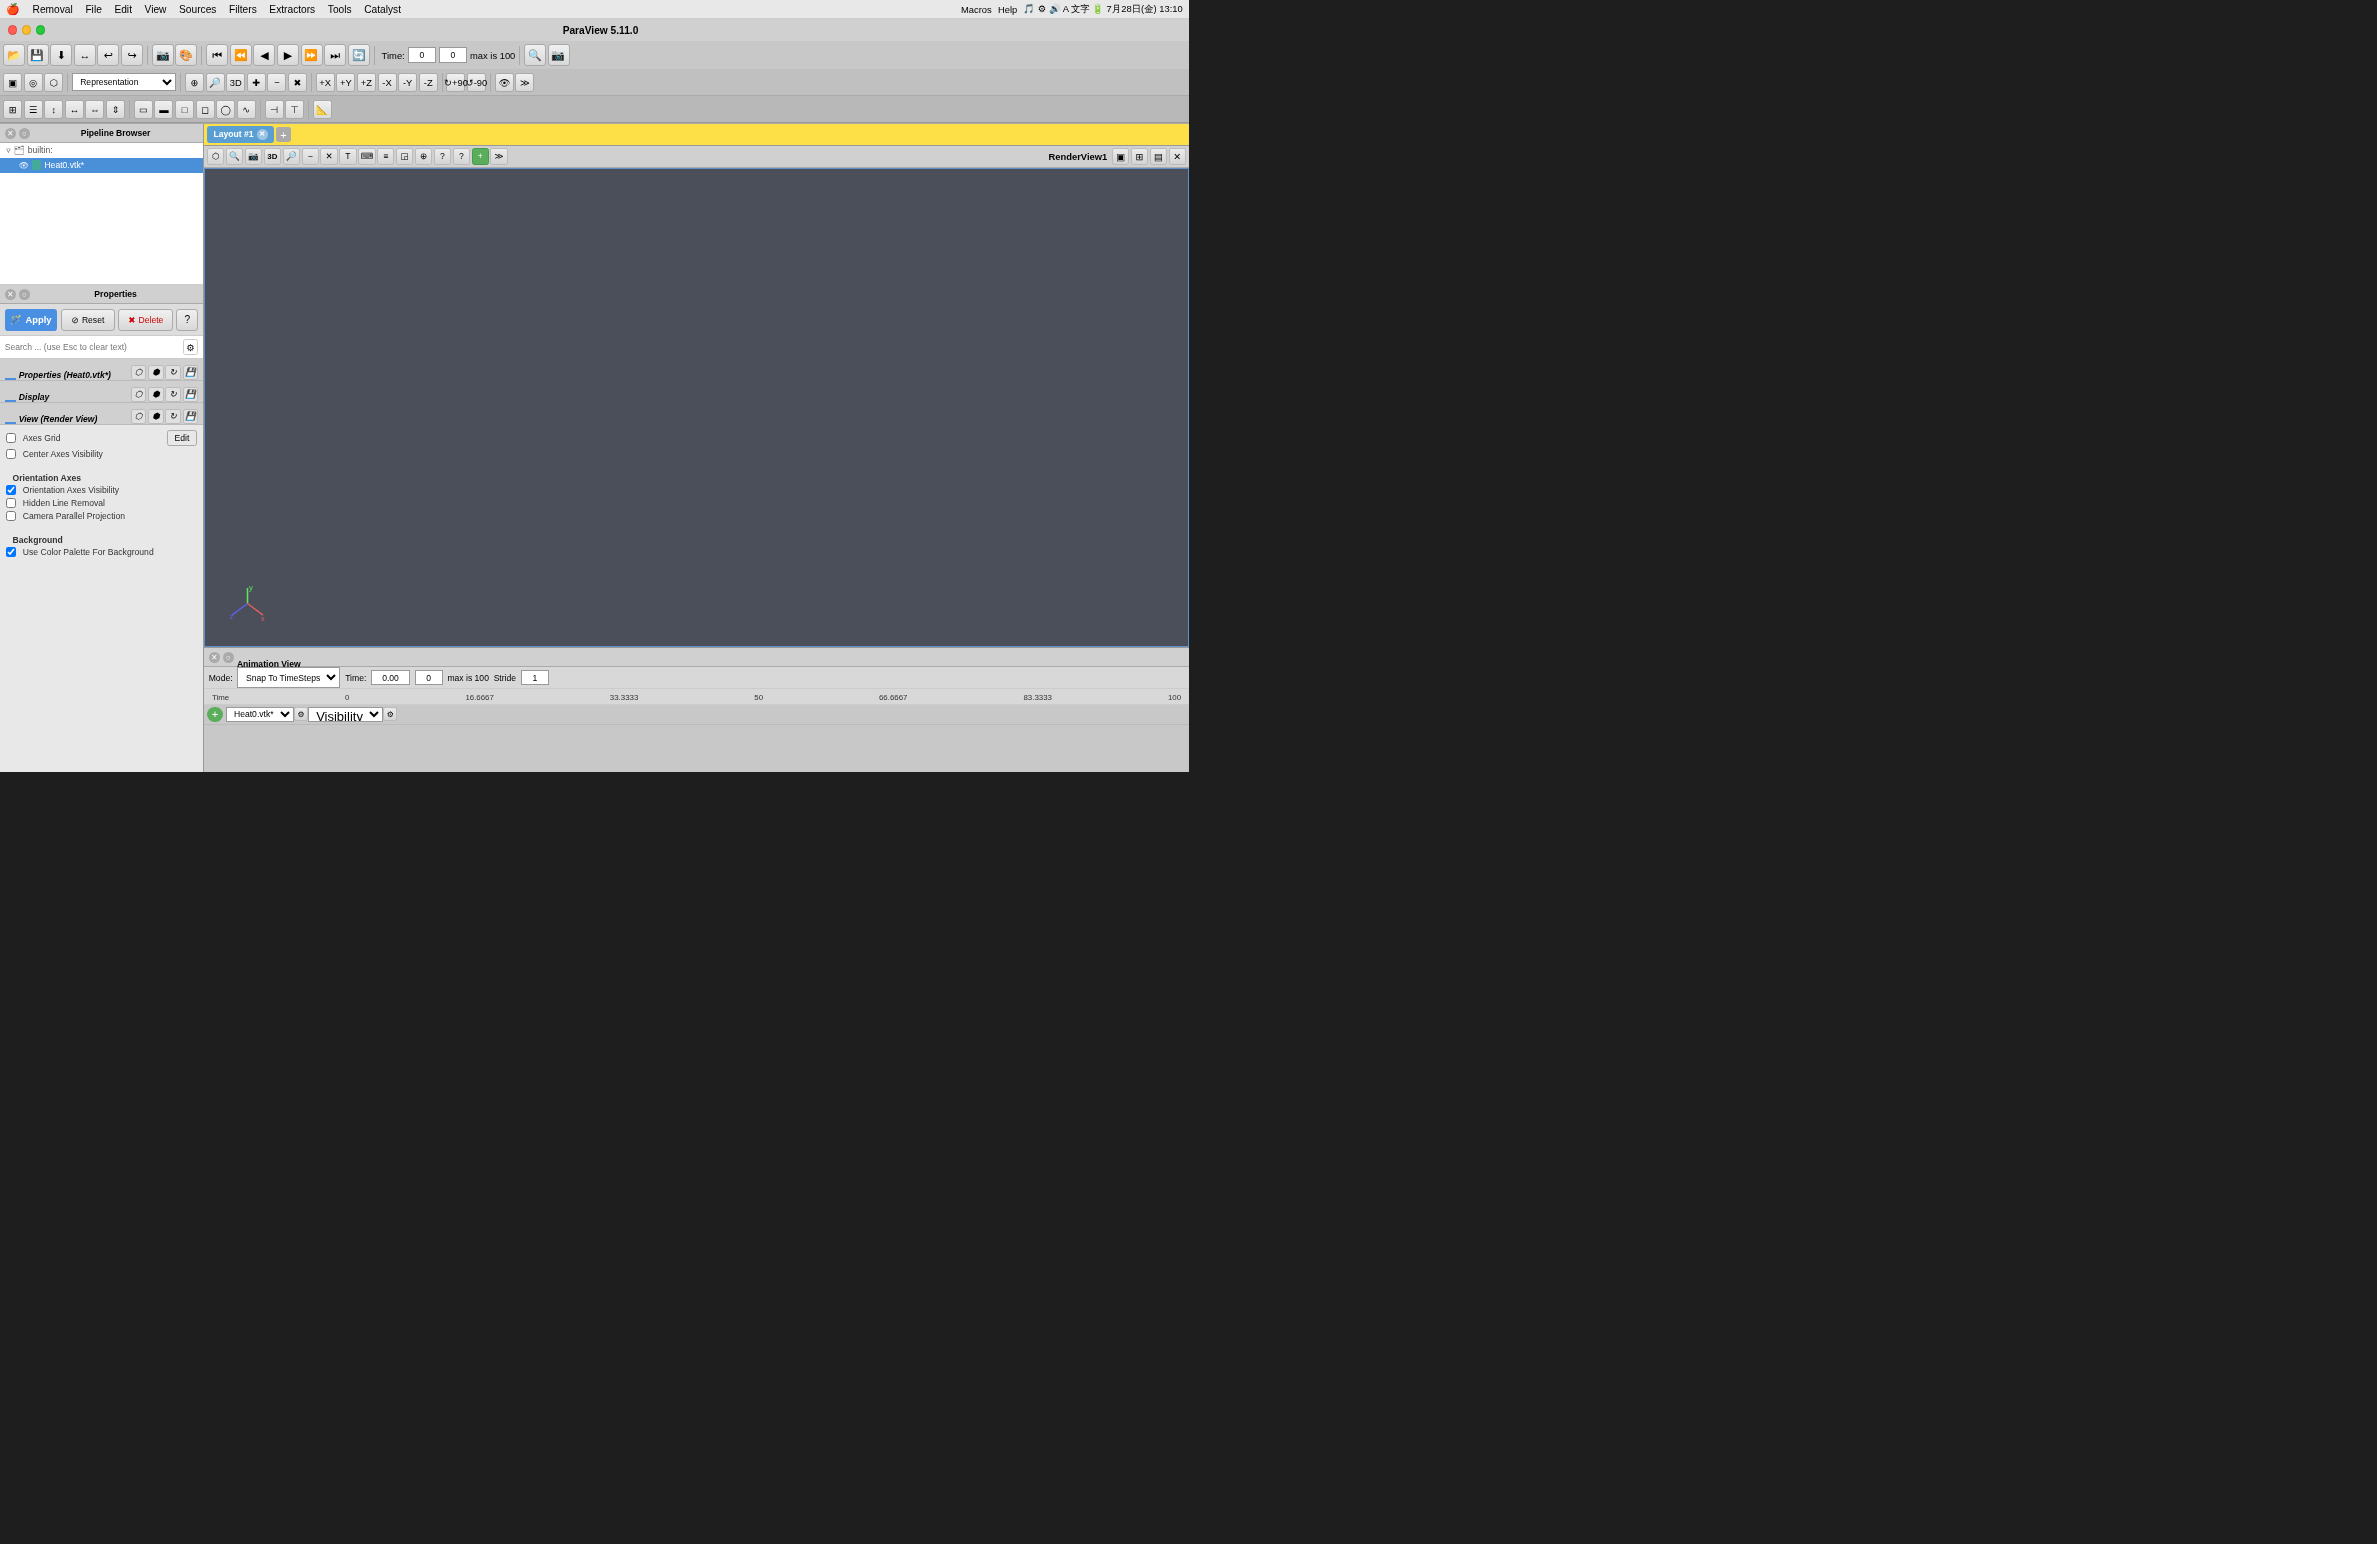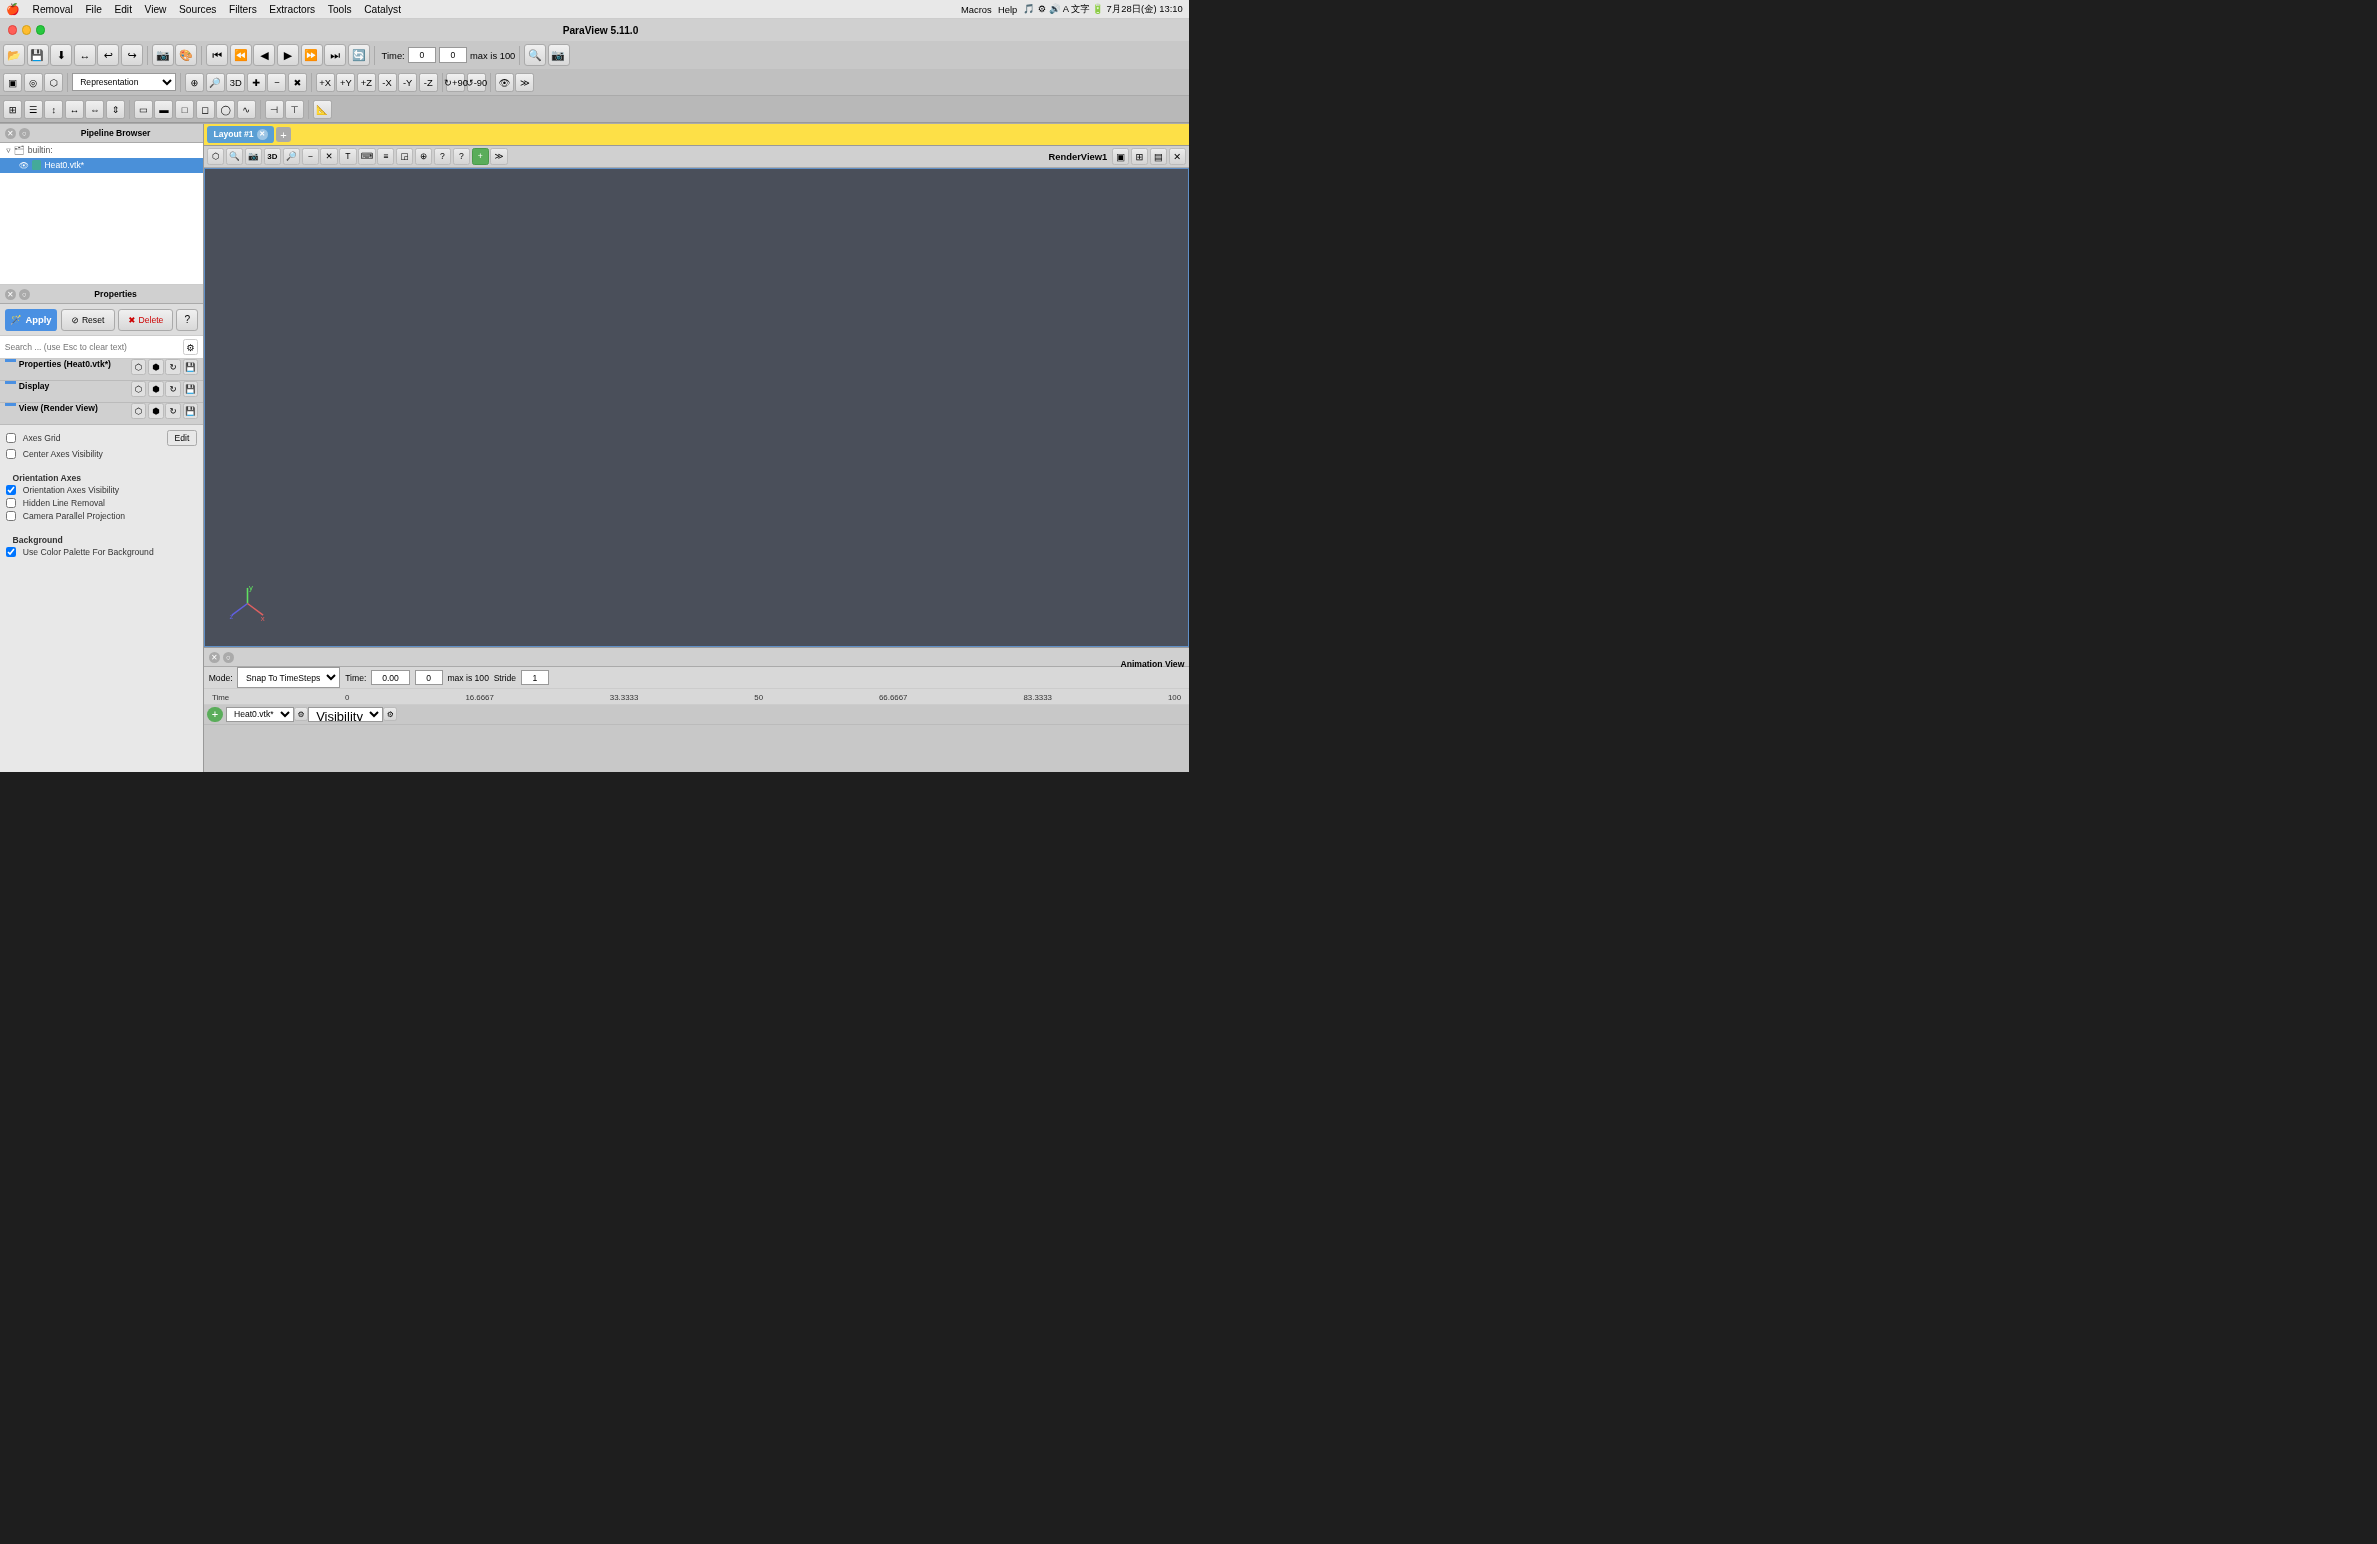--- a/index.html
+++ b/index.html
@@ -320,27 +320,28 @@
       cursor: pointer;
     }
 
     .prop-sections {
       flex: 1;
       overflow-y: auto;
       background: #e8e8e8;
     }
     .prop-section-header {
       display: flex;
-      align-items: flex-start;
+      align-items: flex-end;
       height: 22px;
       padding: 0 4.7px;
       background: #d0d0d0;
       border-bottom: 0.8px solid #bbb;
       cursor: pointer;
       gap: 3.1px;
+      font-style: italic;
     }
     .prop-section-header .section-icon {
       width: 11px;
       height: 2.4px;
       background: #4a90e2;
       flex-shrink: 0;
     }
     .prop-section-label {
       font-size: 8.6px;
       font-weight: 600;
@@ -530,21 +531,21 @@
       height: 19px;
       background: #d0d0d0;
       border-bottom: 0.8px solid #aaa;
       padding: 0 4.7px;
       gap: 3.1px;
     }
     .anim-title {
       font-size: 8.6px;
       font-weight: 600;
       flex: 1;
-      text-align: right;
+      text-align: left;
       margin-top: 13px;
     }
     .anim-controls {
       display: flex;
       align-items: center;
       height: 22px;
       padding: 0 4.7px;
       gap: 4.7px;
       background: #d8d8d8;
       border-bottom: 0.8px solid #ccc;

